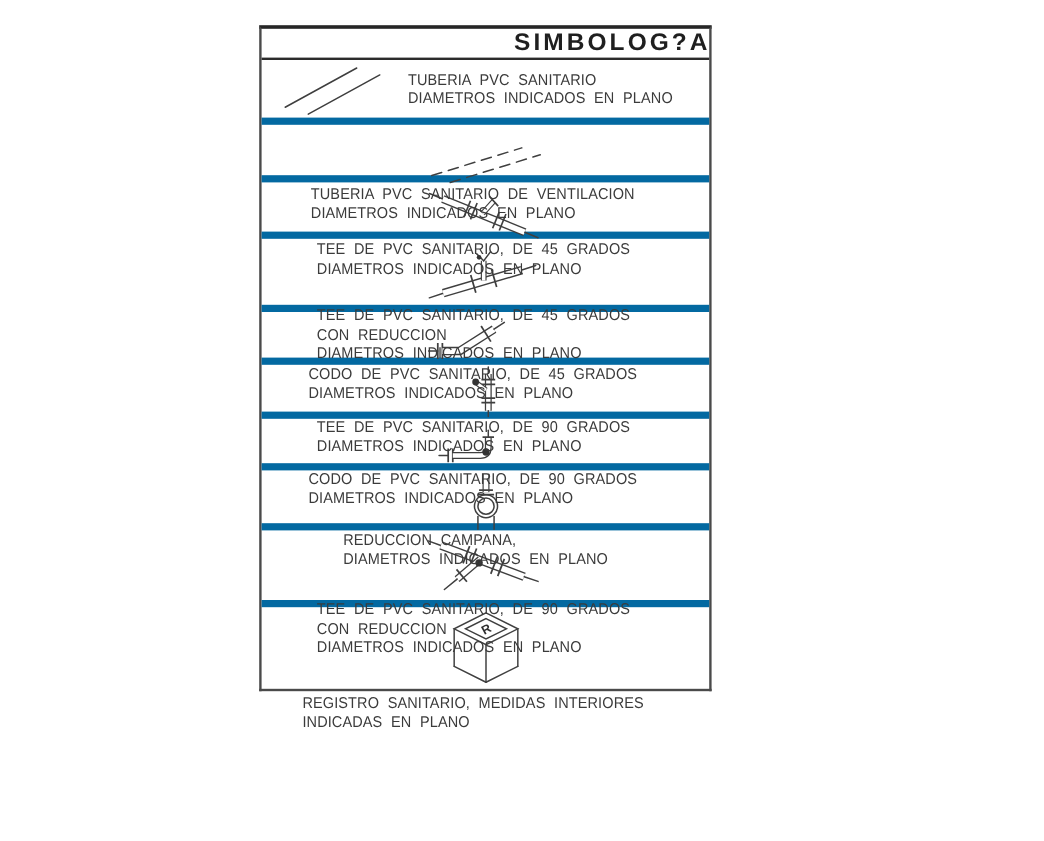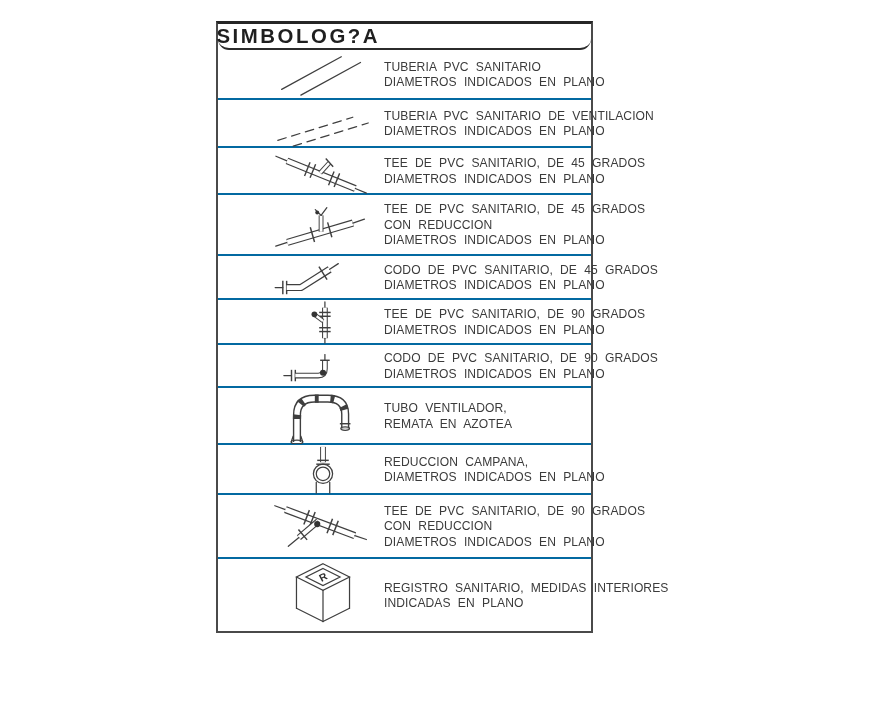--- a/index.html
+++ b/index.html
@@ -6,31 +6,31 @@
   body{
     width:870px;height:701px;background:#ffffff;position:relative;overflow:hidden;
     font-family:"Liberation Sans",sans-serif;
   }
   .legend{
     position:absolute;left:216px;top:21px;width:377px;
     border:2px solid #4a4a4a;border-top:3px solid #262626;
     background:#ffffff;box-sizing:border-box;
   }
   .legend-header{
-    height:26px;display:flex;align-items:center;justify-content:flex-start;
-    border-bottom:2px solid #2b2b2b;box-sizing:border-box;border-radius:11px;
+    height:26px;display:flex;align-items:center;justify-content:flex-end;
+    border-bottom:2px solid #2b2b2b;box-sizing:border-box;
   }
   .legend-title{
     font-size:20px;font-weight:bold;letter-spacing:2.5px;color:#1f1f1f;
     transform:scaleX(1.02);
   }
   .row{
-    display:flex;align-items:center;box-sizing:border-box;padding-left:44px;
-  }
-  .row + .row{ border-top:2px solid #0369a1; }
+    display:flex;align-items:center;box-sizing:border-box;
+  }
+  .row + .row{ border-top:6px solid #0369a1;flex-direction:column; }
   .sym{
     width:122px;min-width:122px;display:flex;align-items:center;justify-content:center;
   }
   .txt{
     flex:1;color:#3b3b3b;font-size:13px;line-height:15.5px;
     letter-spacing:0.1px;word-spacing:4px;white-space:nowrap;
     transform:scaleX(0.93);transform-origin:0 50%;
   }
   
   .s  { stroke:#3f3f3f; stroke-width:1.3; fill:none; stroke-linecap:round; }
@@ -188,38 +188,20 @@
         <line class="band" x1="52" y1="16" x2="62" y2="16"></line>
         <line class="s" x1="57" y1="16" x2="57" y2="10"></line>
       </svg>
     </div>
     <div class="txt">
       <div>CODO DE PVC SANITARIO, DE 90 GRADOS</div>
       <div>DIAMETROS INDICADOS EN PLANO</div>
     </div>
   </div>
 
-  <div class="row" style="height:57px">
-    <div class="sym">
-      <svg width="106" height="56" viewBox="0 0 110 58">
-        <path class="po" style="stroke-width:8.5" d="M28 56 V28 Q28 11 46 11 H60 Q78 11 78 27 V42"></path>
-        <path class="pi" style="stroke-width:5.6" d="M28 56 V28 Q28 11 46 11 H60 Q78 11 78 27 V42"></path>
-        <path d="M28 32 Q28 11 46 11 H60 Q78 11 78 30" fill="none" stroke="#3f3f3f" stroke-width="8.5" stroke-dasharray="4 12"></path>
-        <line class="s" x1="24" y1="50" x2="22" y2="56"></line>
-        <line class="s" x1="32" y1="50" x2="34" y2="56"></line>
-        <ellipse class="s" cx="28" cy="56" rx="6" ry="2"></ellipse>
-        <line class="band" x1="72.5" y1="37" x2="83.5" y2="37"></line>
-        <ellipse class="s" cx="78" cy="42" rx="4.5" ry="1.8"></ellipse>
-      </svg>
-    </div>
-    <div class="txt">
-      <div>TUBO VENTILADOR,</div>
-      <div>REMATA EN AZOTEA</div>
-    </div>
-  </div>
 
   <div class="row" style="height:50px">
     <div class="sym">
       <svg width="106" height="50" viewBox="0 0 110 52">
         <path class="po" style="stroke-width:6" d="M55 3 V19"></path>
         <path class="pi" style="stroke-width:4" d="M55 3 V19"></path>
         <line class="band" x1="49" y1="17" x2="61" y2="17"></line>
         <line class="band" x1="48" y1="21" x2="62" y2="21"></line>
         <circle cx="55" cy="31" r="10" fill="#ffffff" class="s"></circle>
         <circle cx="55" cy="31" r="7" fill="none" class="s"></circle>

